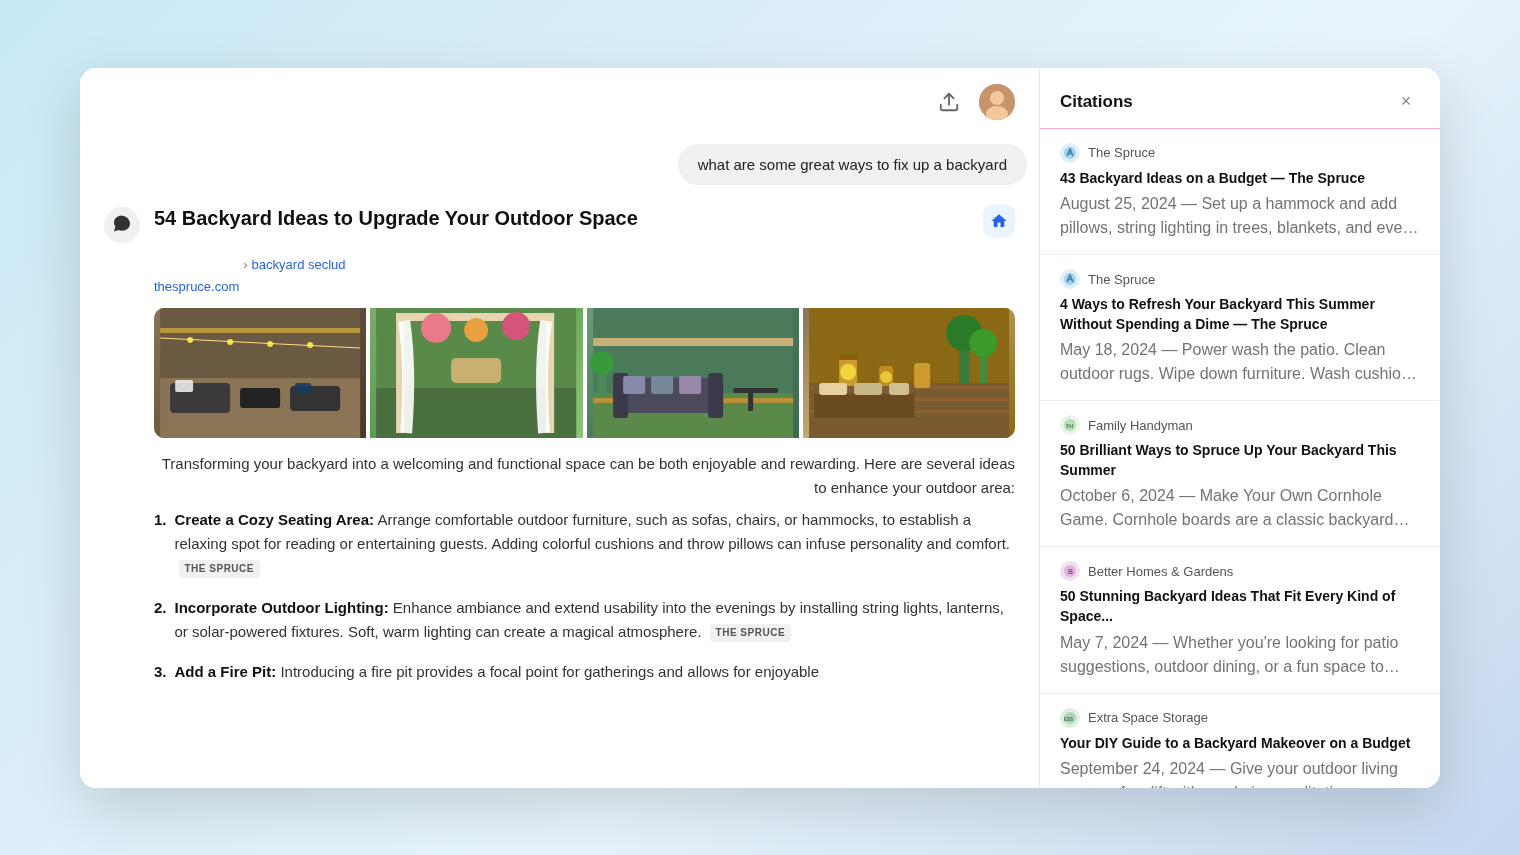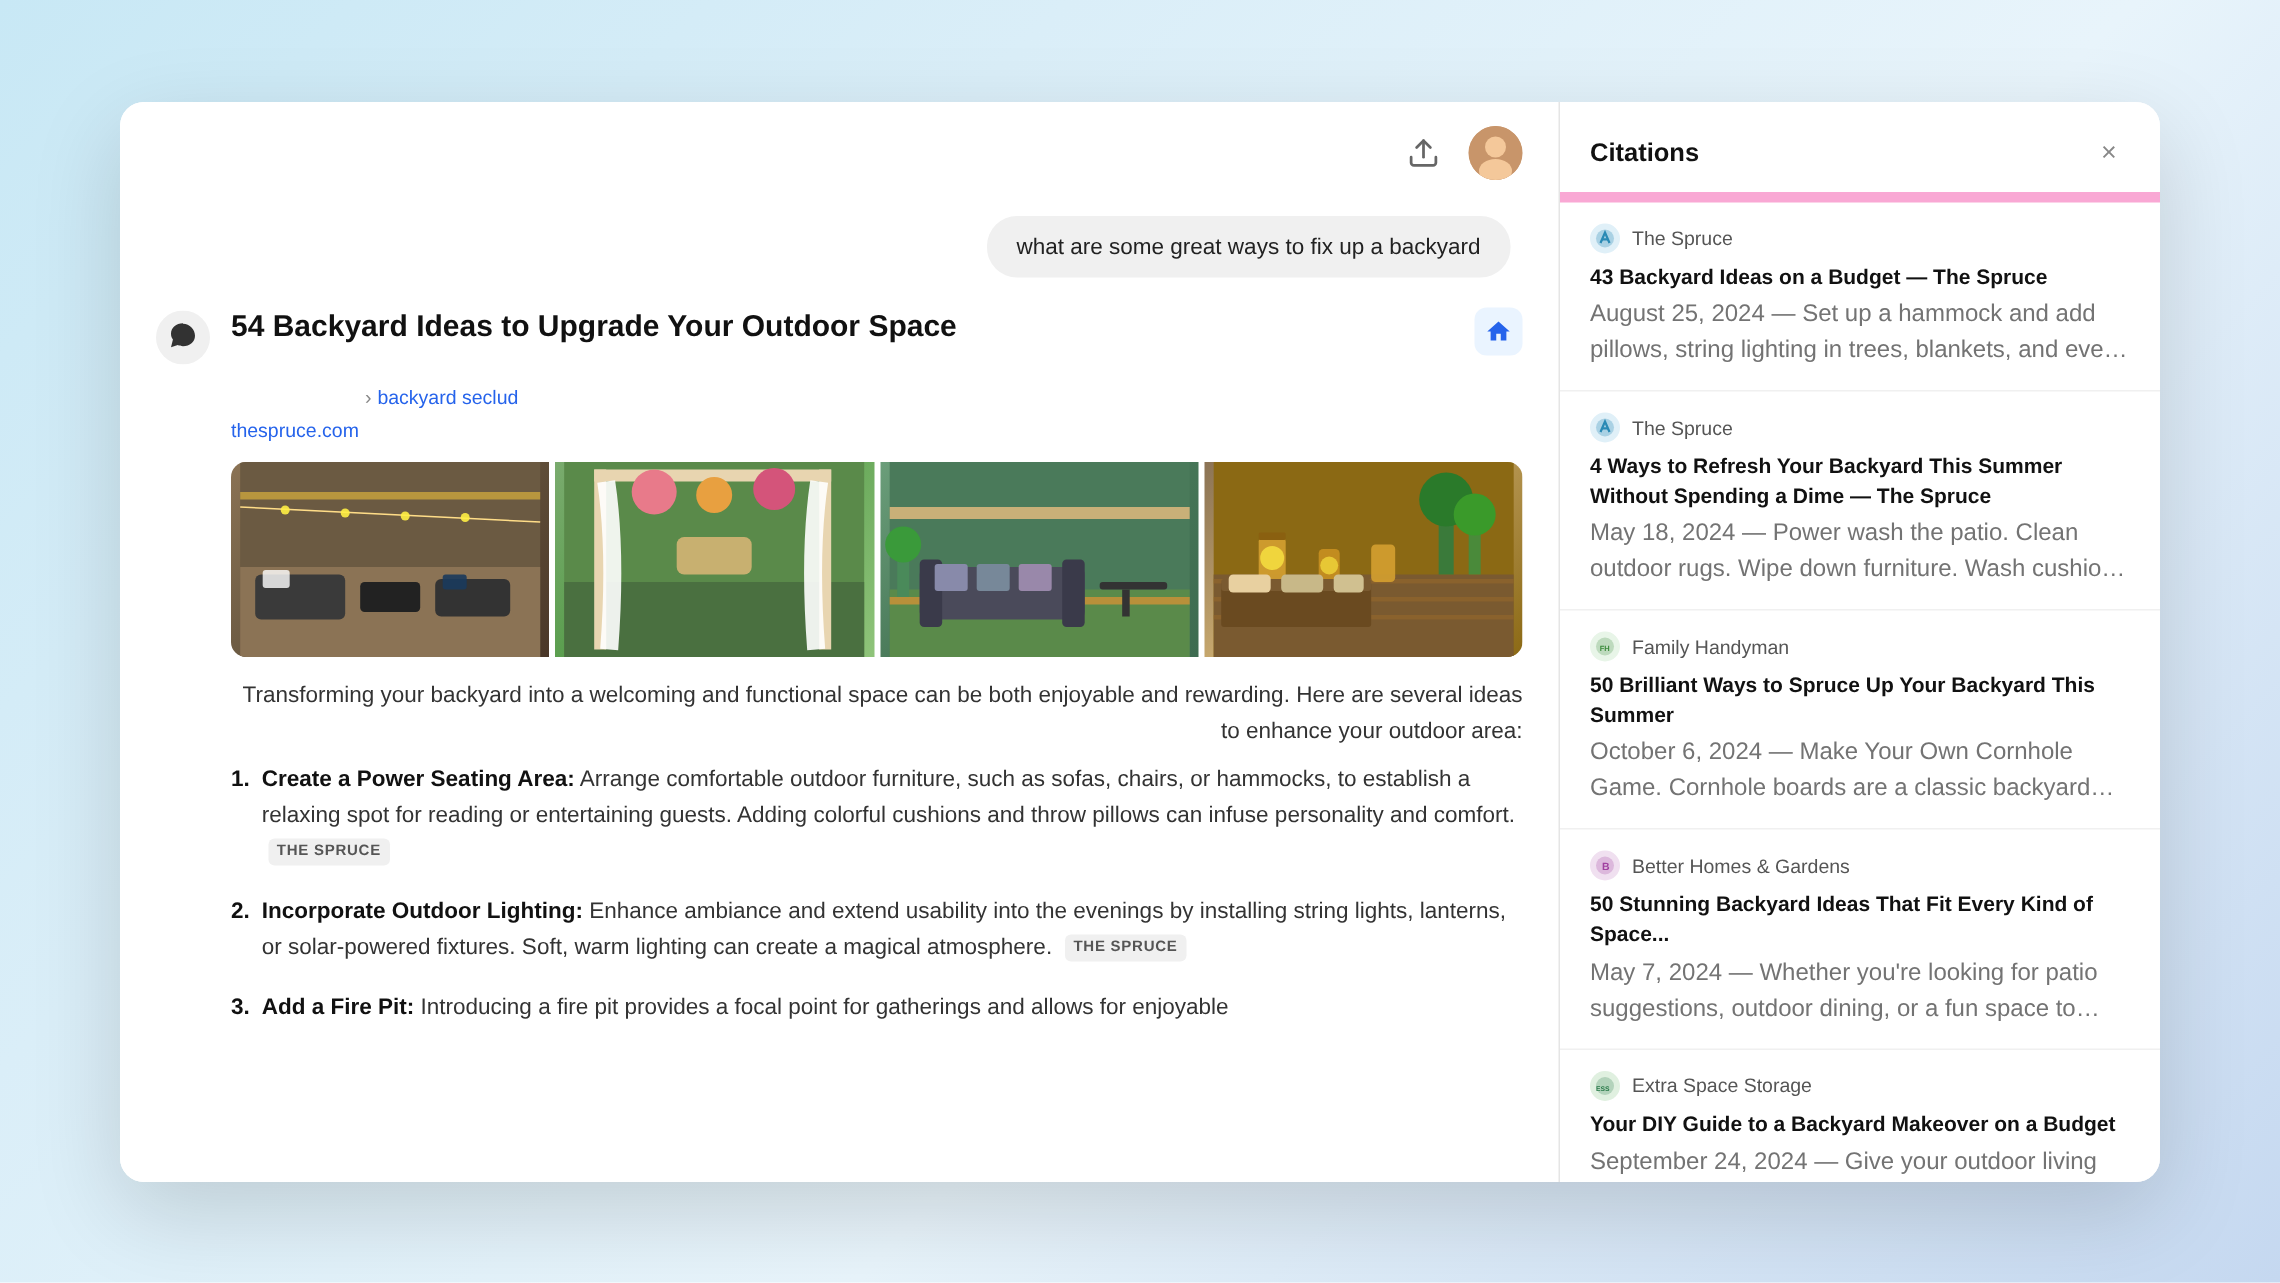--- a/index.html
+++ b/index.html
@@ -51,21 +51,21 @@
       height: 36px;
       border-radius: 50%;
       overflow: hidden;
       background: #c8956a;
       display: flex; align-items: center; justify-content: center;
     }
     .avatar svg { width: 36px; height: 36px; }
     .user-message-row {
       display: flex;
       justify-content: flex-end;
-      padding: 8px 32px 20px;
+      padding: 8px 12px 20px;
     }
     .user-message-bubble {
       background: #f0f0f0;
       border-radius: 20px;
       padding: 12px 20px;
       font-size: 15px;
       color: #222;
       max-width: 500px;
     }
     .response-area {
@@ -171,21 +171,21 @@
       background: #fff;
       display: flex;
       flex-direction: column;
       overflow-y: auto;
     }
     .citations-header {
       display: flex;
       align-items: center;
       justify-content: space-between;
       padding: 20px 20px 12px;
-      border-bottom: 7px solid #f9a8d4;
+      border-bottom: 1px solid #f9a8d4;
     }
     .citations-title {
       font-size: 17px;
       font-weight: 600;
       color: #111;
     }
     .close-btn {
       width: 28px; height: 28px;
       border: none;
       background: transparent;
@@ -393,21 +393,21 @@
             <rect x="80" y="75" width="20" height="12" rx="3" fill="#d0c090"></rect>
           </svg>
         </div>
       </div>
 
       <div class="response-content">
         <p class="intro-text">Transforming your backyard into a welcoming and functional space can be both enjoyable and rewarding. Here are several ideas to enhance your outdoor area:</p>
         <div class="list-item">
           <span class="list-num">1.</span>
           <span class="list-body">
-            <span class="bold-term">Create a Power Seating Area:</span>
+            <span class="bold-term">Create a Cozy Seating Area:</span>
             <span>Arrange comfortable outdoor furniture, such as sofas, chairs, or hammocks, to establish a relaxing spot for reading or entertaining guests. Adding colorful cushions and throw pillows can infuse personality and comfort.</span>
             <span class="citation-tag">THE SPRUCE</span>
           </span>
         </div>
         <div class="list-item">
           <span class="list-num">2.</span>
           <span class="list-body">
             <span class="bold-term">Incorporate Outdoor Lighting:</span>
             <span>Enhance ambiance and extend usability into the evenings by installing string lights, lanterns, or solar-powered fixtures. Soft, warm lighting can create a magical atmosphere.</span>
             <span class="citation-tag">THE SPRUCE</span>

